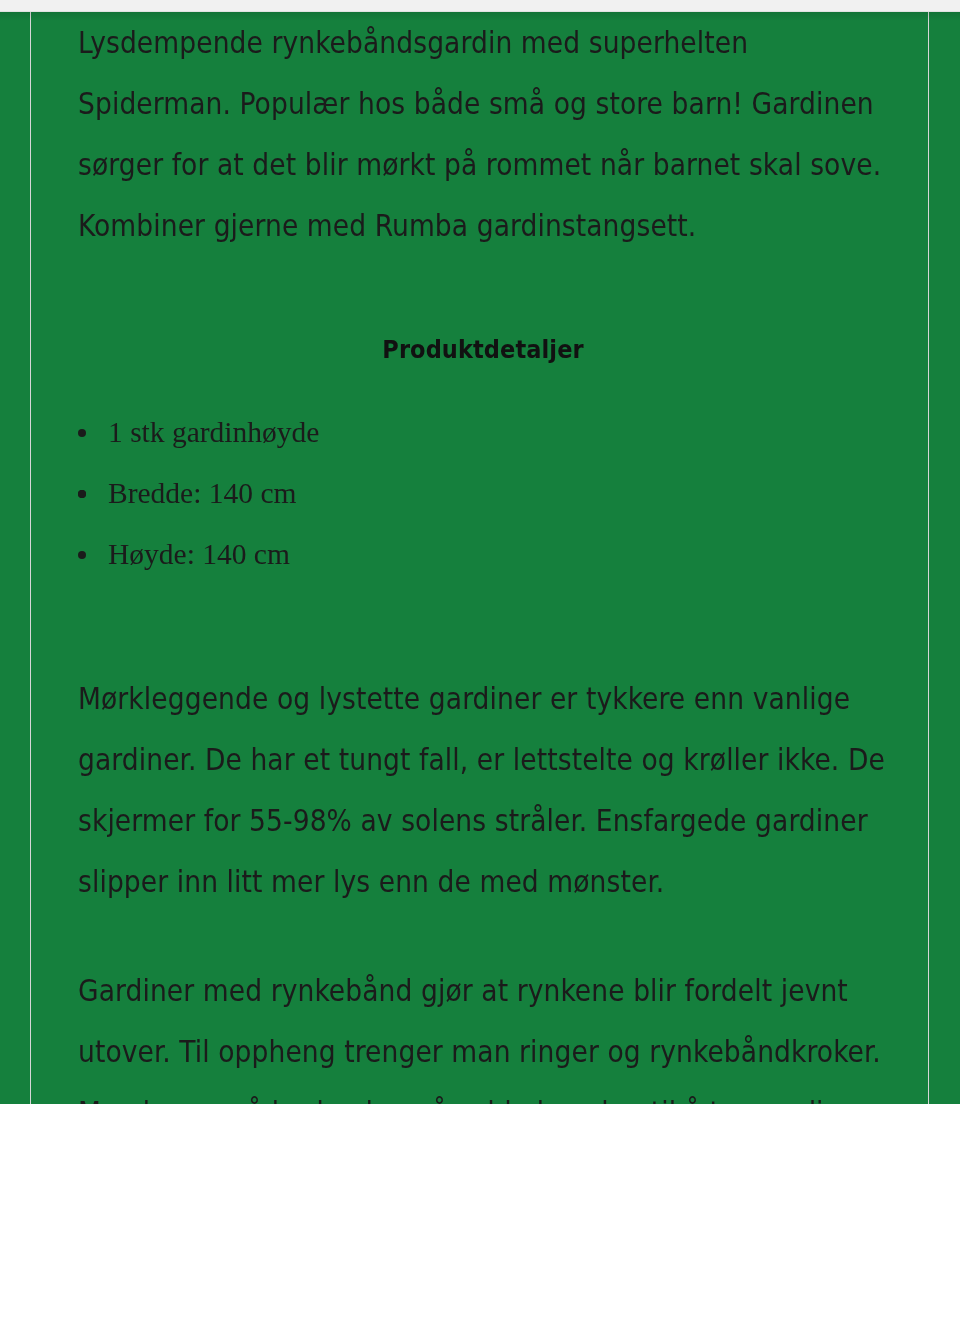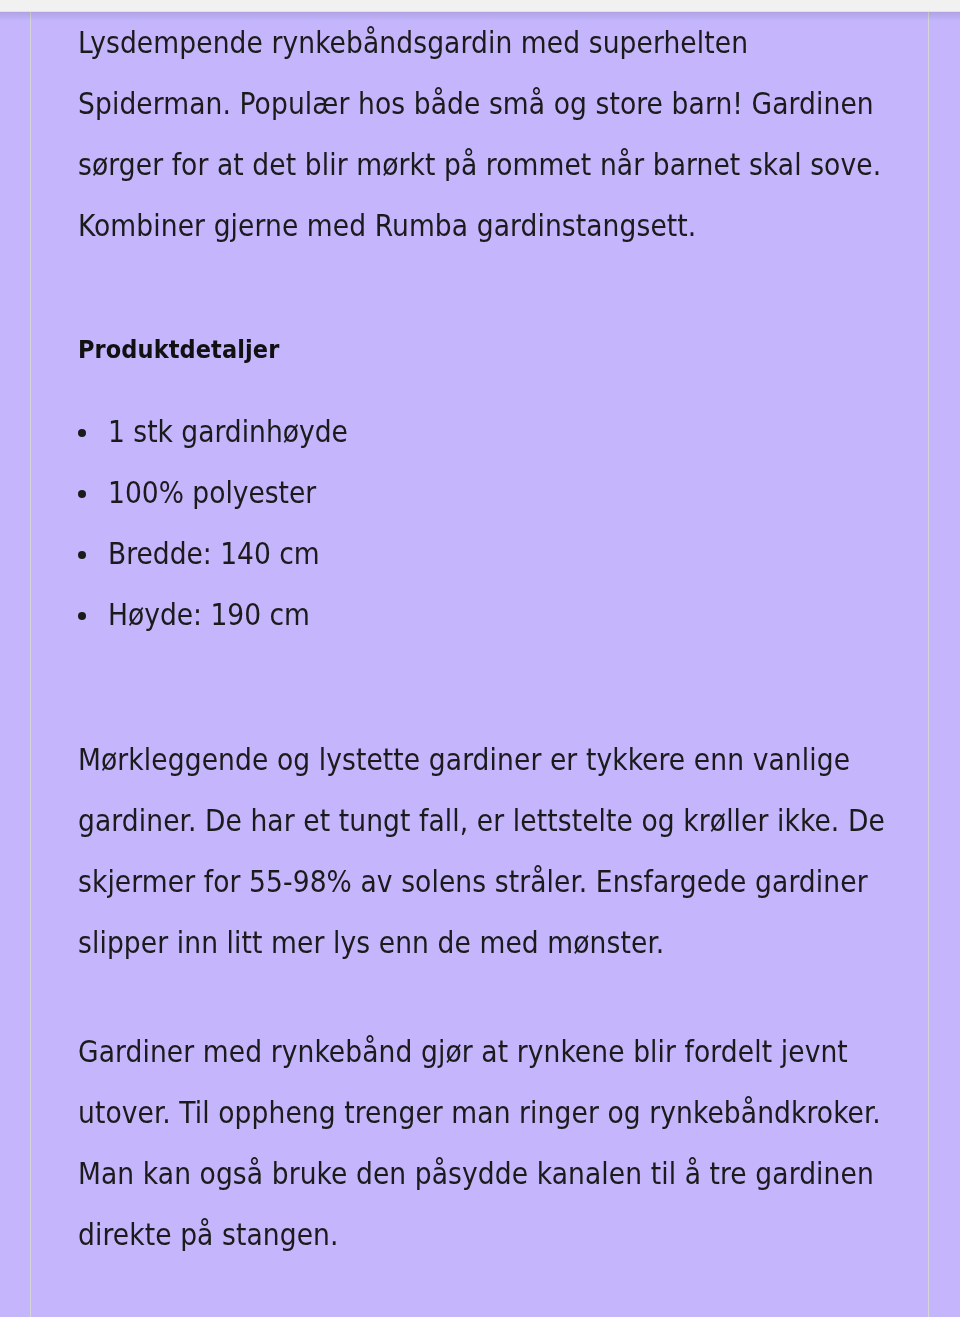--- a/index.html
+++ b/index.html
@@ -12,22 +12,22 @@
     height: 1317px;
     overflow: hidden;
     font-family: "DejaVu Sans Condensed", "Liberation Sans Narrow", "Liberation Sans", sans-serif;
     -webkit-font-smoothing: antialiased;
   }
 
   
   .page {
     position: relative;
     width: 960px;
-    height: 1317px;
-    background: #c4b5fd;
+    height: 1104px;
+    background: #15803d;
     overflow: hidden;
   }
 
   
   .top-band {
     position: absolute;
     left: 0;
     top: 0;
     width: 960px;
     height: 11px;
@@ -89,30 +89,32 @@
 
   .intro { padding-top: 13px; }
 
   .heading {
     margin: 0;
     color: #111111;
     font-size: 25px;
     line-height: 61px;
     font-weight: 700;
     letter-spacing: 0.1px;
+    text-align: center;
   }
 
   .spacer-lg { height: 62px; }
   .spacer-md { height: 48px; }
   .spacer-sm { height: 22px; }
 
   ul.details {
     list-style: none;
     margin: 0;
     padding: 0;
+    font-family: Liberation Serif, serif;
   }
   ul.details li {
     position: relative;
     margin: 0;
     padding-left: 30px;
     color: #1b1b1b;
     font-size: 29.5px;
     line-height: 61px;
     font-weight: 400;
   }
@@ -151,29 +153,28 @@
 
     <div class="spacer-sm"></div>
 
     <ul class="details">
       <li>
         <span class="bullet"></span>
         <span>1 stk gardinhøyde</span>
       </li>
       <li>
         <span class="bullet"></span>
-        <span>100% polyester</span>
       </li>
       <li>
         <span class="bullet"></span>
         <span>Bredde: 140 cm</span>
       </li>
       <li>
         <span class="bullet"></span>
-        <span>Høyde: 190 cm</span>
+        <span>Høyde: 140 cm</span>
       </li>
     </ul>
 
     <div class="spacer-lg"></div>
 
 
     <div class="spacer-sm"></div>
 
     <p class="para">Mørkleggende og lystette gardiner er tykkere enn vanlige gardiner. De har et tungt fall, er lettstelte og krøller ikke. De skjermer for 55-98% av solens stråler. Ensfargede gardiner slipper inn litt mer lys enn de med mønster.</p>
 

